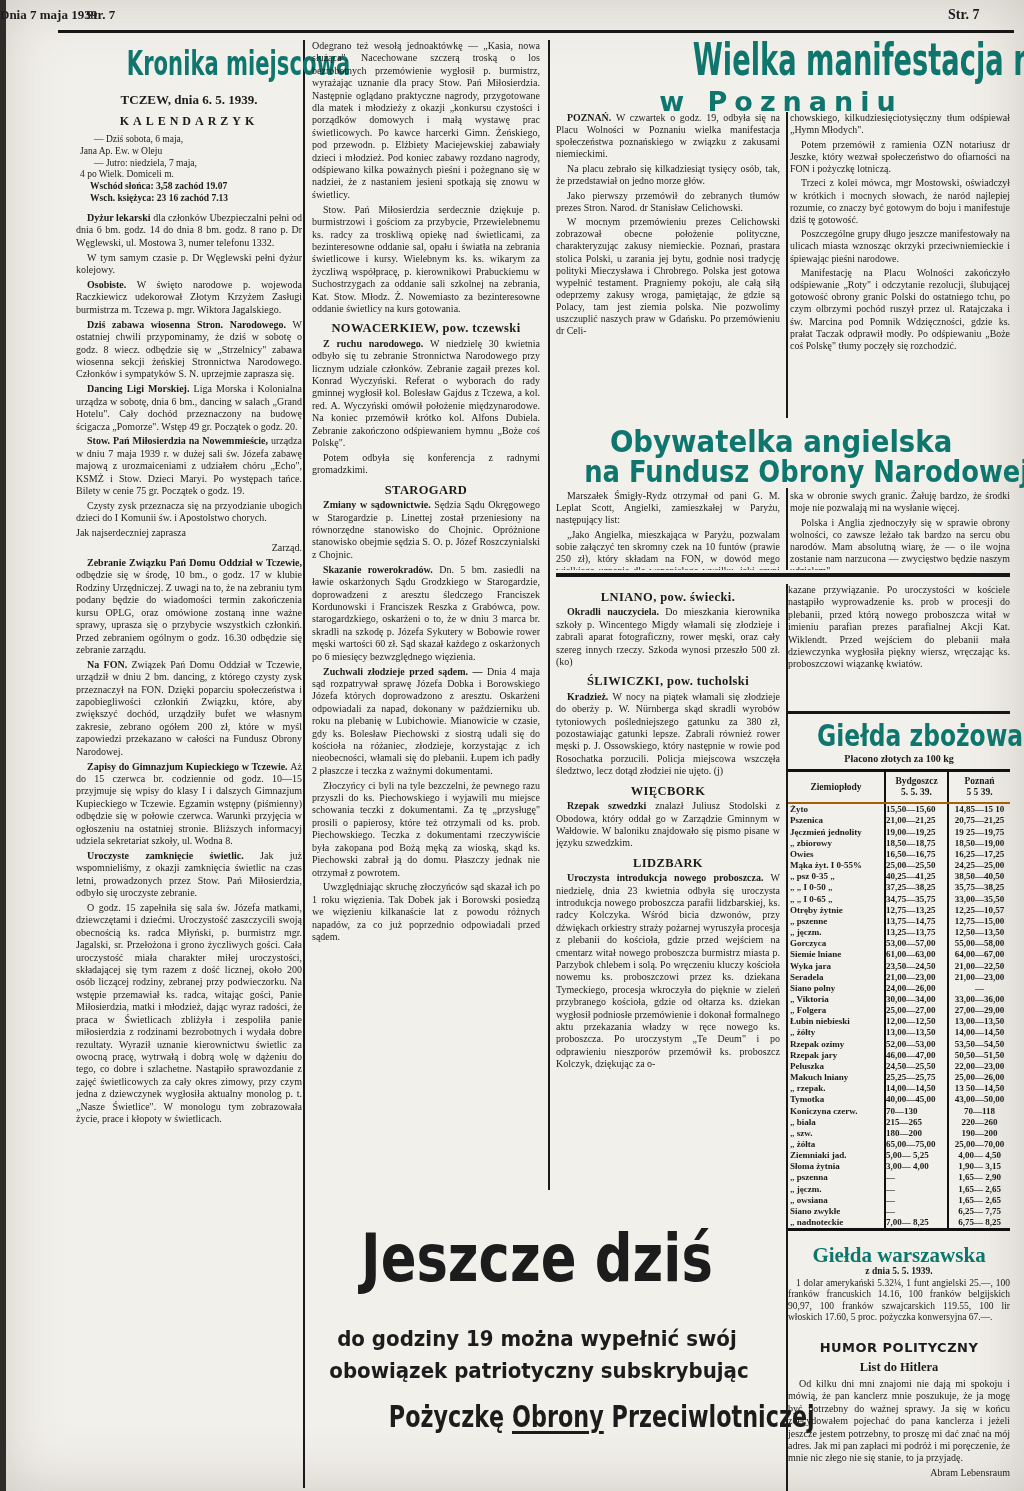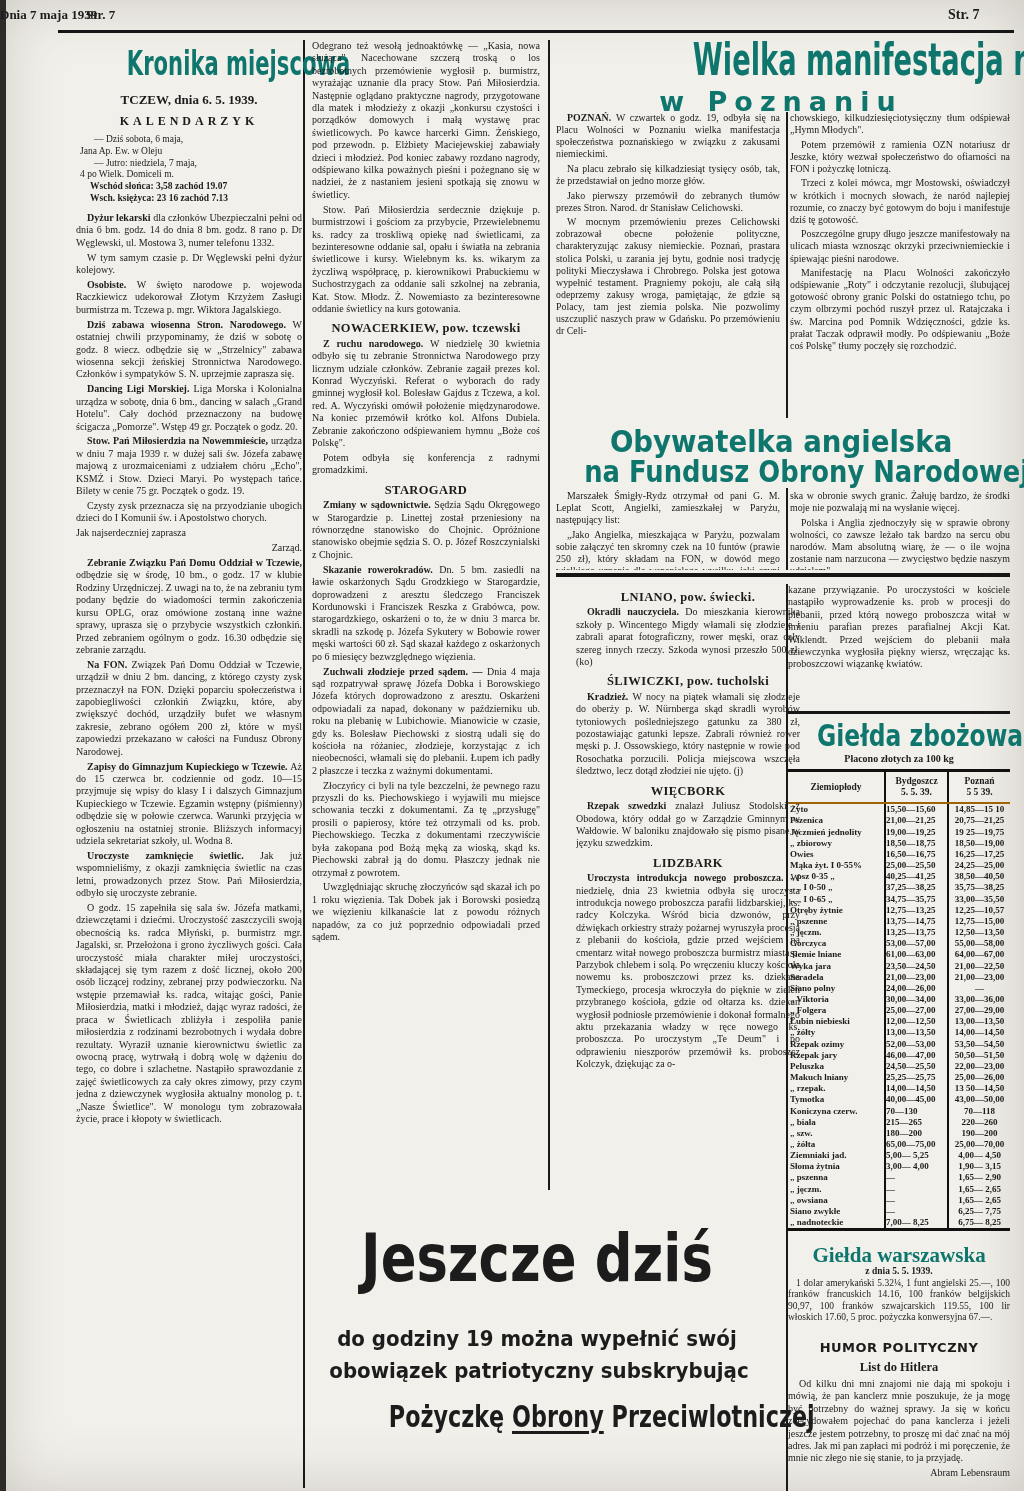--- a/index.html
+++ b/index.html
@@ -47,21 +47,21 @@
   #pcol2{left:790px;top:112px;width:220px;height:312px;font-size:9.9px;line-height:12.1px;}
 
   #ob-head1{left:548px;top:424px;width:466px;font-size:30px;}
   #ob-head1 .cx{transform:scaleX(.92);}
   #ob-head2{left:548px;top:454px;width:466px;font-size:30px;}
   #ob-head2 .cx{transform:scaleX(.86);}
   #lcol1{left:556px;top:490px;width:224px;height:80px;font-size:9.9px;line-height:12px;}
   #lcol2{left:790px;top:490px;width:220px;height:80px;font-size:9.9px;line-height:12px;}
   #divider{left:556px;top:573px;width:454px;height:4px;}
 
-  #localcol{left:556px;top:584px;width:224px;height:676px;margin-left:20px;}
+  #localcol{left:556px;top:584px;width:224px;height:676px;}
   #cont{left:788px;top:584px;width:222px;height:124px;}
   #rule2{left:788px;top:711px;width:222px;height:3px;}
   #gz-title{left:788px;top:718px;width:222px;font-size:30px;}
   #gz-title .cx{transform:scaleX(.78);}
   #gz-sub{position:absolute;left:788px;top:753px;width:222px;text-align:center;
           font:bold 10px/12px "Liberation Serif",serif;}
 
   #gtable{position:absolute;left:788px;top:769px;width:222px;
           font:bold 9px/11.15px "Liberation Serif",serif;
           border-top:3px solid #111;border-bottom:3px solid #111;}

